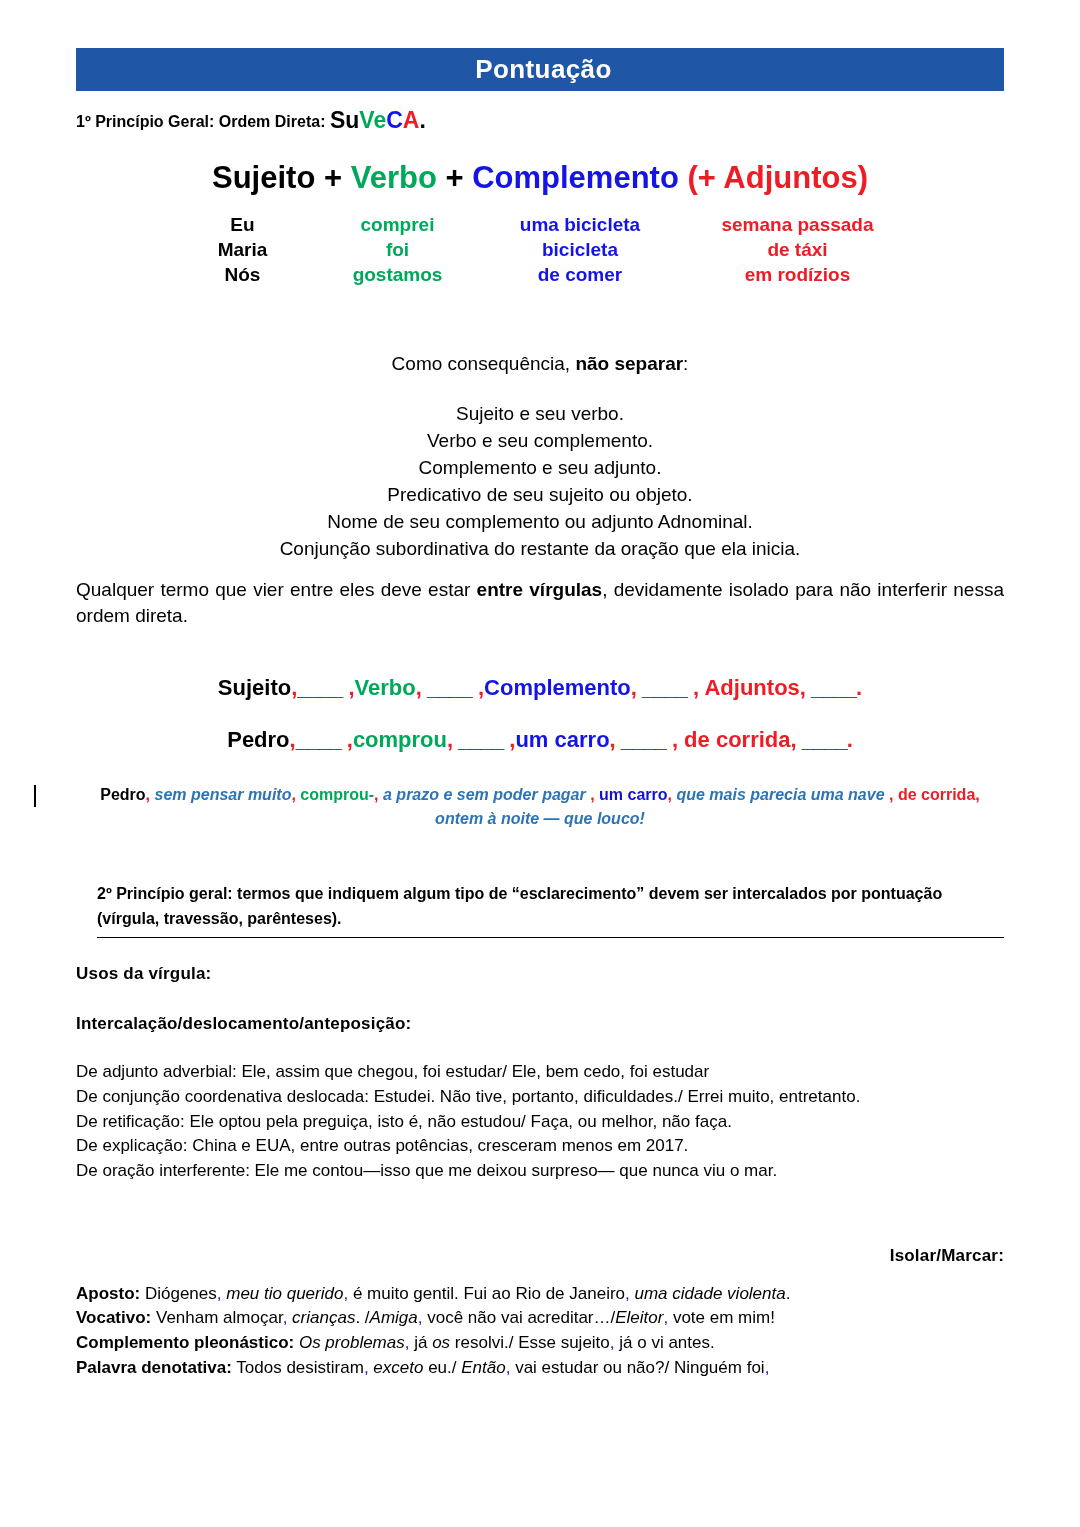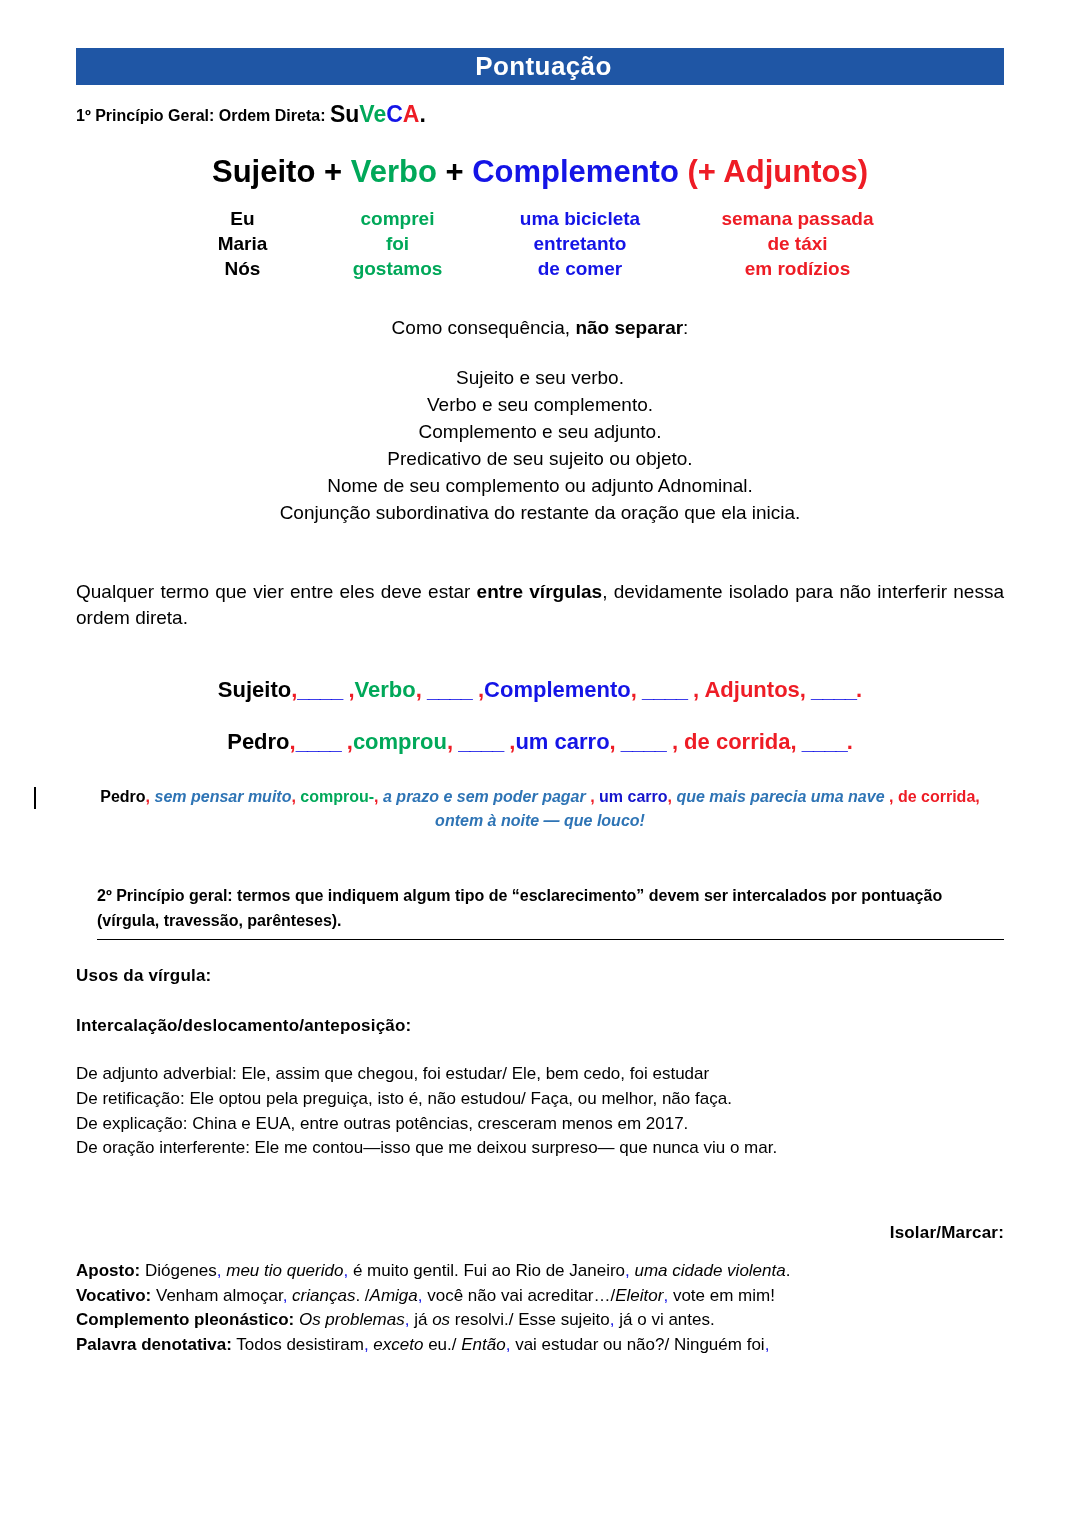--- a/index.html
+++ b/index.html
@@ -21,21 +21,21 @@
     position: relative;
     width: 1080px;
     height: 1527px;
     box-sizing: border-box;
     padding: 0 76px;
   }
 
   
   .title-band {
     margin-top: 48px;
-    height: 37px;
+    height: 43px;
     background: #1F56A5;
     display: flex;
     align-items: center;
     justify-content: center;
     padding-left: 7px;
   }
   .title-band .title-text {
     color: #ffffff;
     font-size: 26px;
     font-weight: bold;
@@ -82,34 +82,34 @@
   .examples .col {
     text-align: center;
   }
   .col-suj  { width: 150px; }
   .col-verb { width: 160px; }
   .col-comp { width: 205px; }
   .col-adj  { width: 230px; }
 
   
   .consequence-head {
-    margin-top: 36px;
+    margin-top: 66px;
     text-align: center;
     font-size: 19px;
   }
   .consequence-list {
     margin-top: 26px;
     text-align: center;
     font-size: 19px;
     line-height: 1.42;
   }
 
   
   .para-justified {
-    margin-top: 52px;
+    margin-top: 14px;
     font-size: 19px;
     line-height: 1.38;
     text-align: justify;
   }
 
   
   .schema {
     margin-top: 46px;
     text-align: center;
     font-size: 22px;
@@ -193,21 +193,21 @@
       <div>Maria</div>
       <div>Nós</div>
     </div>
     <div class="col col-verb c-green">
       <div>comprei</div>
       <div>foi</div>
       <div>gostamos</div>
     </div>
     <div class="col col-comp c-blue">
       <div>uma bicicleta</div>
-      <div>entretanto</div>
+      <div>bicicleta</div>
       <div>de comer</div>
     </div>
     <div class="col col-adj c-red">
       <div>semana passada</div>
       <div>de táxi</div>
       <div>em rodízios</div>
     </div>
   </div>
 
   <div class="consequence-head">
@@ -239,20 +239,21 @@
     <span class="change-bar"></span><span class="c-black">Pedro</span><span class="c-red">,</span><span class="c-steel it"> sem pensar muito</span><span class="c-red">,</span><span class="c-green"> comprou-</span><span class="c-red">,</span><span class="c-steel it"> a prazo e sem poder pagar </span><span class="c-red">,</span><span class="c-navy"> um carro</span><span class="c-red">,</span><span class="c-steel it"> que mais parecia uma nave </span><span class="c-red">,</span><span class="c-red"> de corrida</span><span class="c-red">,</span><span class="c-steel it"> ontem à noite — que louco!</span>
   </div>
 
   <div class="principle-two">2º Princípio geral: termos que indiquem algum tipo de “esclarecimento” devem ser intercalados por pontuação (vírgula, travessão, parênteses).</div>
 
   <div class="sub-head sh-usos">Usos da vírgula:</div>
   <div class="sub-head sh-inter">Intercalação/deslocamento/anteposição:</div>
 
   <div class="body-list">
     <div>De adjunto adverbial: Ele, assim que chegou, foi estudar/ Ele, bem cedo, foi estudar</div>
+    <div>De conjunção coordenativa deslocada: Estudei. Não tive, portanto, dificuldades./ Errei muito, entretanto.</div>
     <div>De retificação: Ele optou pela preguiça, isto é, não estudou/ Faça, ou melhor, não faça.</div>
     <div>De explicação: China e EUA, entre outras potências, cresceram menos em 2017.</div>
     <div>De oração interferente: Ele me contou—isso que me deixou surpreso— que nunca viu o mar.</div>
   </div>
 
   <div class="sub-head sh-isolar">Isolar/Marcar:</div>
 
   <div class="body-list isolar">
 
     <div>

